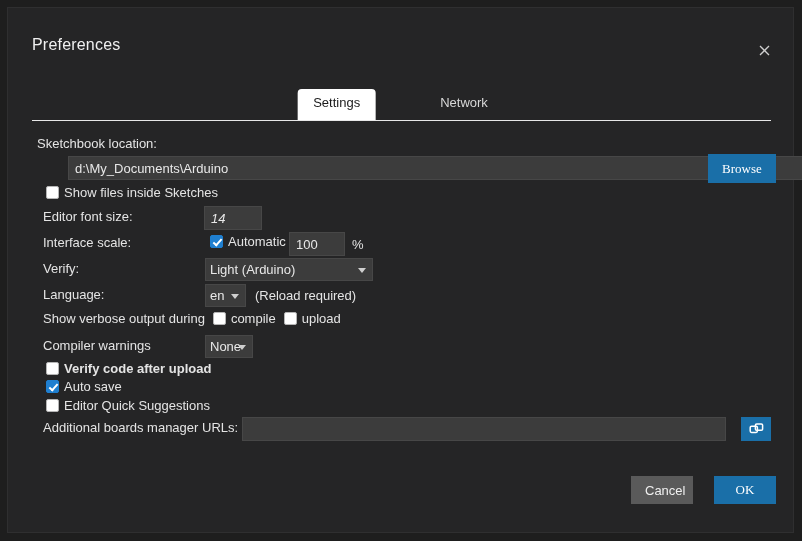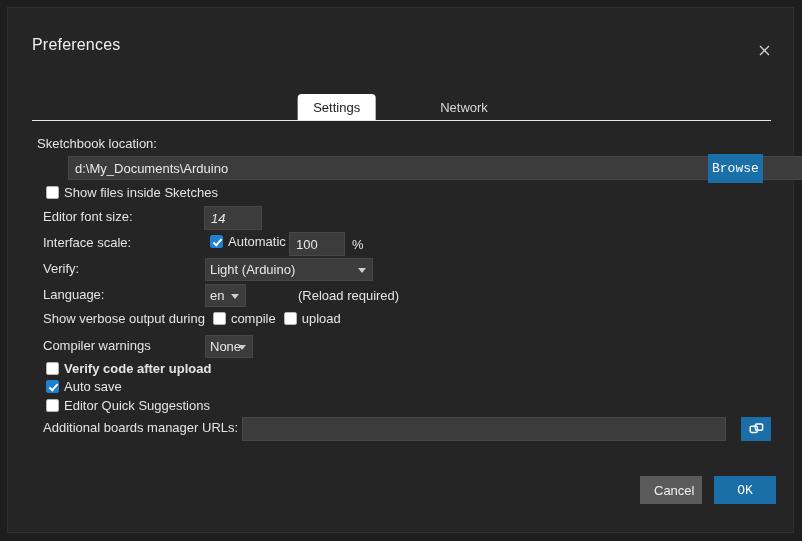--- a/index.html
+++ b/index.html
@@ -63,21 +63,20 @@
     left: 0;
     top: 81px;
     width: 100%;
     height: 32px;
   }
   .tabs-inner {
     position: absolute;
     left: 50%;
     transform: translateX(-50%);
     display: flex;
-    align-items: flex-end;
     height: 100%;
     gap: 48px;
   }
   .tab {
     padding: 6px 16px 5px 16px;
     font-size: 13px;
     color: #d8d8d8;
     cursor: pointer;
     border-radius: 4px 4px 0 0;
     line-height: 16px;
@@ -192,24 +191,24 @@
     margin-left: 5px;
     color: #e4e4e4;
     cursor: pointer;
   }
 
   
   .btn-blue {
     background: #1a6fa8;
     color: #ffffff;
     border: none;
-    font-family: Liberation Mono, monospace;
+    font-family: Liberation Serif, serif;
     font-size: 13px;
     height: 28px;
-    padding: 0 4px;
+    padding: 0 14px;
     cursor: pointer;
     box-sizing: border-box;
   }
 
   .btn-grey {
     background: #5a5a5a;
     color: #f0f0f0;
     border: none;
     font-family: "Liberation Sans", sans-serif;
     font-size: 13px;
@@ -229,21 +228,21 @@
     justify-content: center;
     cursor: pointer;
     box-sizing: border-box;
   }
 
   .footer {
     position: absolute;
     right: 17px;
     bottom: 28px;
     display: flex;
-    gap: 12px;
+    gap: 21px;
   }
 </style>
 </head>
 <body>
 
 <div class="dialog">
 
   <div class="titlebar">
     <div class="dialog-title">Preferences</div>
     <div class="close-btn">
@@ -307,21 +306,21 @@
         <select class="sel" style="width:168px;">
           <option>Light (Arduino)</option>
         </select>
         <span class="arrow"></span>
       </span>
     </div>
 
     <div class="row" style="left:35px; top:166px;">
       <span class="lbl">Language:</span>
     </div>
-    <div class="row" style="left:197px; top:163px;gap:43px;">
+    <div class="row" style="left:197px; top:163px;">
       <span class="selwrap">
         <select class="sel" style="width:41px;">
           <option>en</option>
         </select>
         <span class="arrow"></span>
       </span>
       <span class="lbl" style="margin-left:9px;">(Reload required)</span>
     </div>
 
     <div class="row" style="left:35px; top:190px;">

